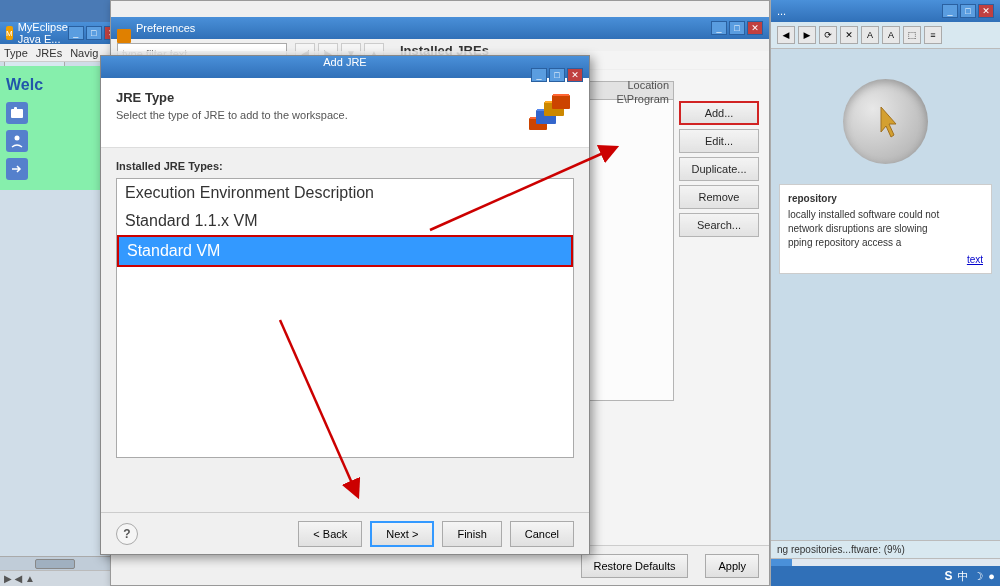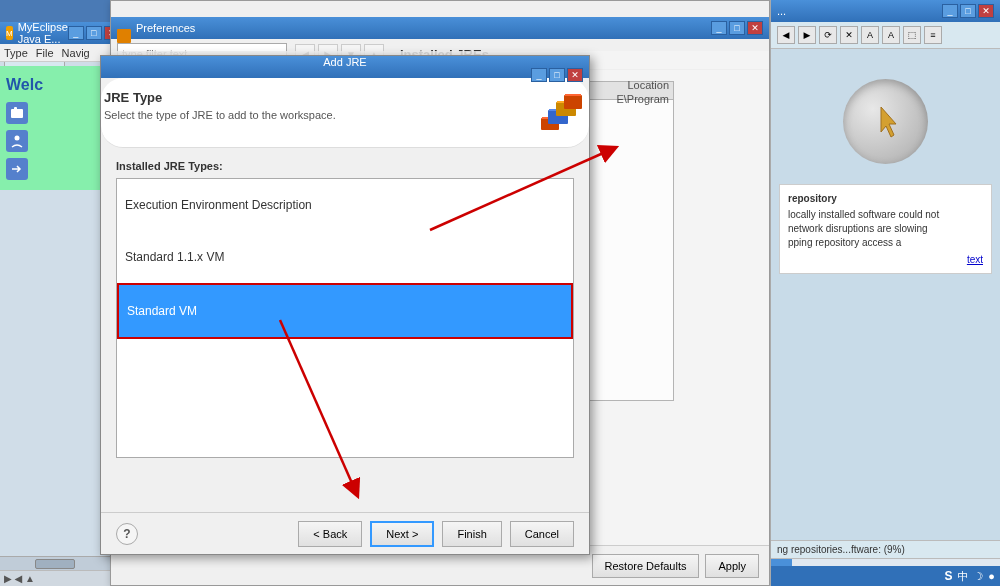--- a/index.html
+++ b/index.html
@@ -38,21 +38,20 @@
       display: flex;
       gap: 2px;
     }
 
     
     .pref-filter {
       padding: 4px 6px;
       background: #f0f0f0;
       border-bottom: 1px solid #ccc;
       display: flex;
-      align-items: center;
     }
     .filter-input {
       width: 170px;
       height: 22px;
       border: 1px solid #aaa;
       padding: 2px 4px;
       font-size: 11px;
       color: #aaa;
       background: white;
     }
@@ -88,21 +87,21 @@
     .pref-bottom {
       position: absolute;
       bottom: 0; left: 0; right: 0;
       height: 40px;
       background: #f0f0f0;
       border-top: 1px solid #ccc;
       display: flex;
       align-items: center;
       justify-content: flex-end;
       padding: 0 10px;
-      gap: 6px;
+      gap: 17px;
       margin-left: 37px;
     }
     .pref-bottom-btn {
       height: 24px;
       padding: 0 12px;
       background: linear-gradient(to bottom, #f5f5f5, #e0e0e0);
       border: 1px solid #aaa;
       font-size: 11px;
       cursor: pointer;
     }
@@ -135,25 +134,24 @@
       margin-right: 5px;
     }
     .add-jre-controls {
       margin-left: auto;
       display: flex;
       gap: 2px;
     }
 
     .add-jre-header {
       background: white;
-      padding: 12px 3px;
+      padding: 12px 15px;
       display: flex;
       align-items: flex-start;
       border-bottom: 1px solid #ddd;
-      border-radius: 22px;
     }
     .add-jre-header-text h2 {
       font-size: 13px;
       font-weight: bold;
       color: #333;
       margin-bottom: 4px;
     }
     .add-jre-header-text p {
       font-size: 11px;
       color: #555;
@@ -173,22 +171,22 @@
       margin-bottom: 6px;
       color: #333;
     }
     .jre-type-list {
       border: 1px solid #aaa;
       background: white;
       height: 280px;
       overflow-y: auto;
     }
     .jre-type-item {
-      padding: 19px 8px;
-      font-size: 12px;
+      padding: 5px 8px;
+      font-size: 16px;
       color: #333;
       cursor: pointer;
     }
     .jre-type-item.selected {
       background: #3399ff;
       color: white;
       border: 2px solid #cc0000;
     }
 
     
@@ -294,21 +292,21 @@
     <span>MyEclipse Java E...</span>
     <div style="margin-left:auto;display:flex;gap:2px;">
       <div style="width:16px;height:14px;background:#5a9de0;border:1px solid #2a60a0;display:flex;align-items:center;justify-content:center;font-size:9px;color:white;">_</div>
       <div style="width:16px;height:14px;background:#5a9de0;border:1px solid #2a60a0;display:flex;align-items:center;justify-content:center;font-size:9px;color:white;">□</div>
       <div style="width:16px;height:14px;background:#c04040;border:1px solid #2a60a0;display:flex;align-items:center;justify-content:center;font-size:9px;color:white;">✕</div>
     </div>
   </div>
 
   <div class="eclipse-menu-bar">
     <span>Type</span>
-    <span>File</span>
+    <span>JREs</span>
     <span>Navig</span>
   </div>
 
   <div style="height:22px;background:#d0dde8;display:flex;align-items:flex-end;padding-left:4px;">
     <div style="height:20px;padding:0 8px;background:#d8e8f0;border:1px solid #aaa;border-bottom:none;font-size:11px;display:flex;align-items:center;gap:3px;">
       <span style="width:10px;height:10px;background:#4a90d9;border-radius:50%;display:inline-block;"></span>
       <span>Welco</span>
     </div>
   </div>
 
@@ -373,20 +371,27 @@
 
     <div style="margin:6px 95px 0 10px;border:1px solid #aaa;background:white;height:320px;">
       <div style="background:#e0e0e0;display:grid;grid-template-columns:20px 1fr 1fr 1fr;border-bottom:1px solid #aaa;">
         <span style="padding:3px 4px;font-size:10px;border-right:1px solid #ccc;">✓</span>
         <span style="padding:3px 6px;font-size:10px;border-right:1px solid #ccc;">Name</span>
         <span style="padding:3px 6px;font-size:10px;border-right:1px solid #ccc;">Location</span>
         <span style="padding:3px 6px;font-size:10px;">Type</span>
       </div>
     </div>
 
+    <div style="position:absolute;right:10px;top:50px;display:flex;flex-direction:column;gap:4px;">
+      <button class="jres-btn highlighted">Add...</button>
+      <button class="jres-btn">Edit...</button>
+      <button class="jres-btn">Duplicate...</button>
+      <button class="jres-btn">Remove</button>
+      <button class="jres-btn">Search...</button>
+    </div>
 
     <div style="position:absolute;right:100px;top:28px;font-size:11px;color:#333;">Location</div>
     <div style="position:absolute;right:100px;top:42px;font-size:11px;color:#333;">E\Program</div>
   </div>
 
   <div class="pref-bottom">
     <button class="pref-bottom-btn">Restore Defaults</button>
     <button class="pref-bottom-btn">Apply</button>
   </div>
 </div>

